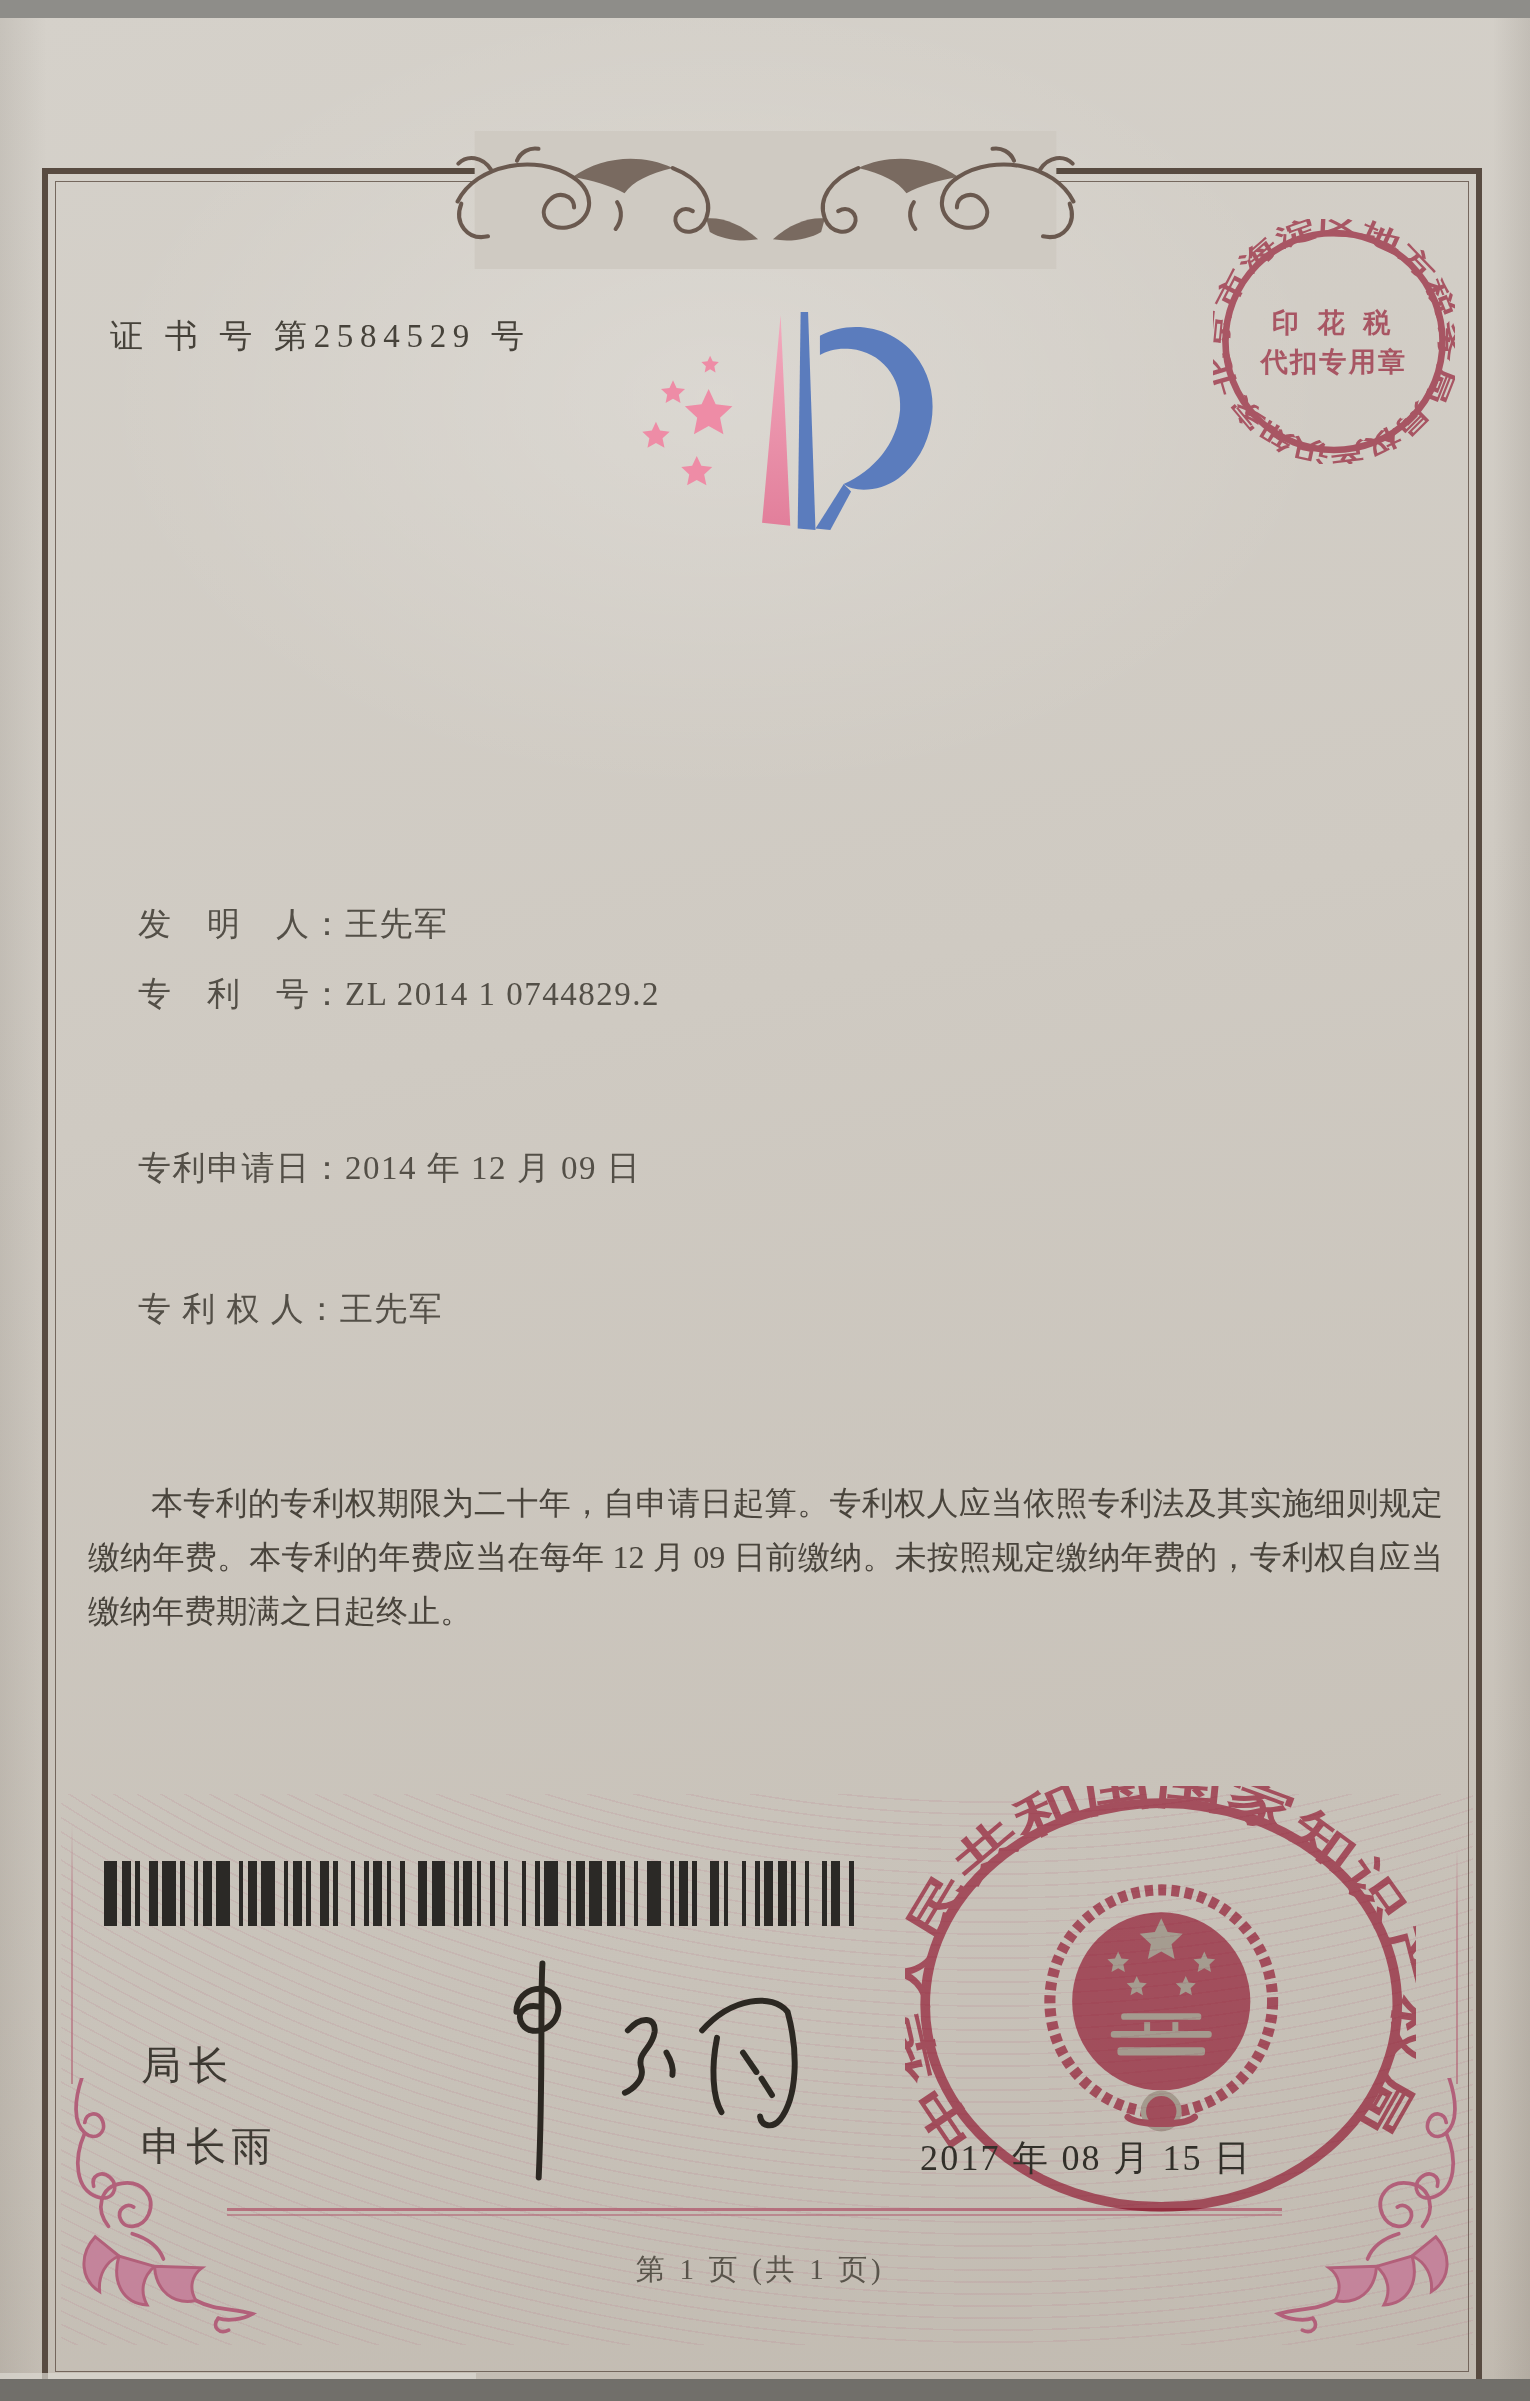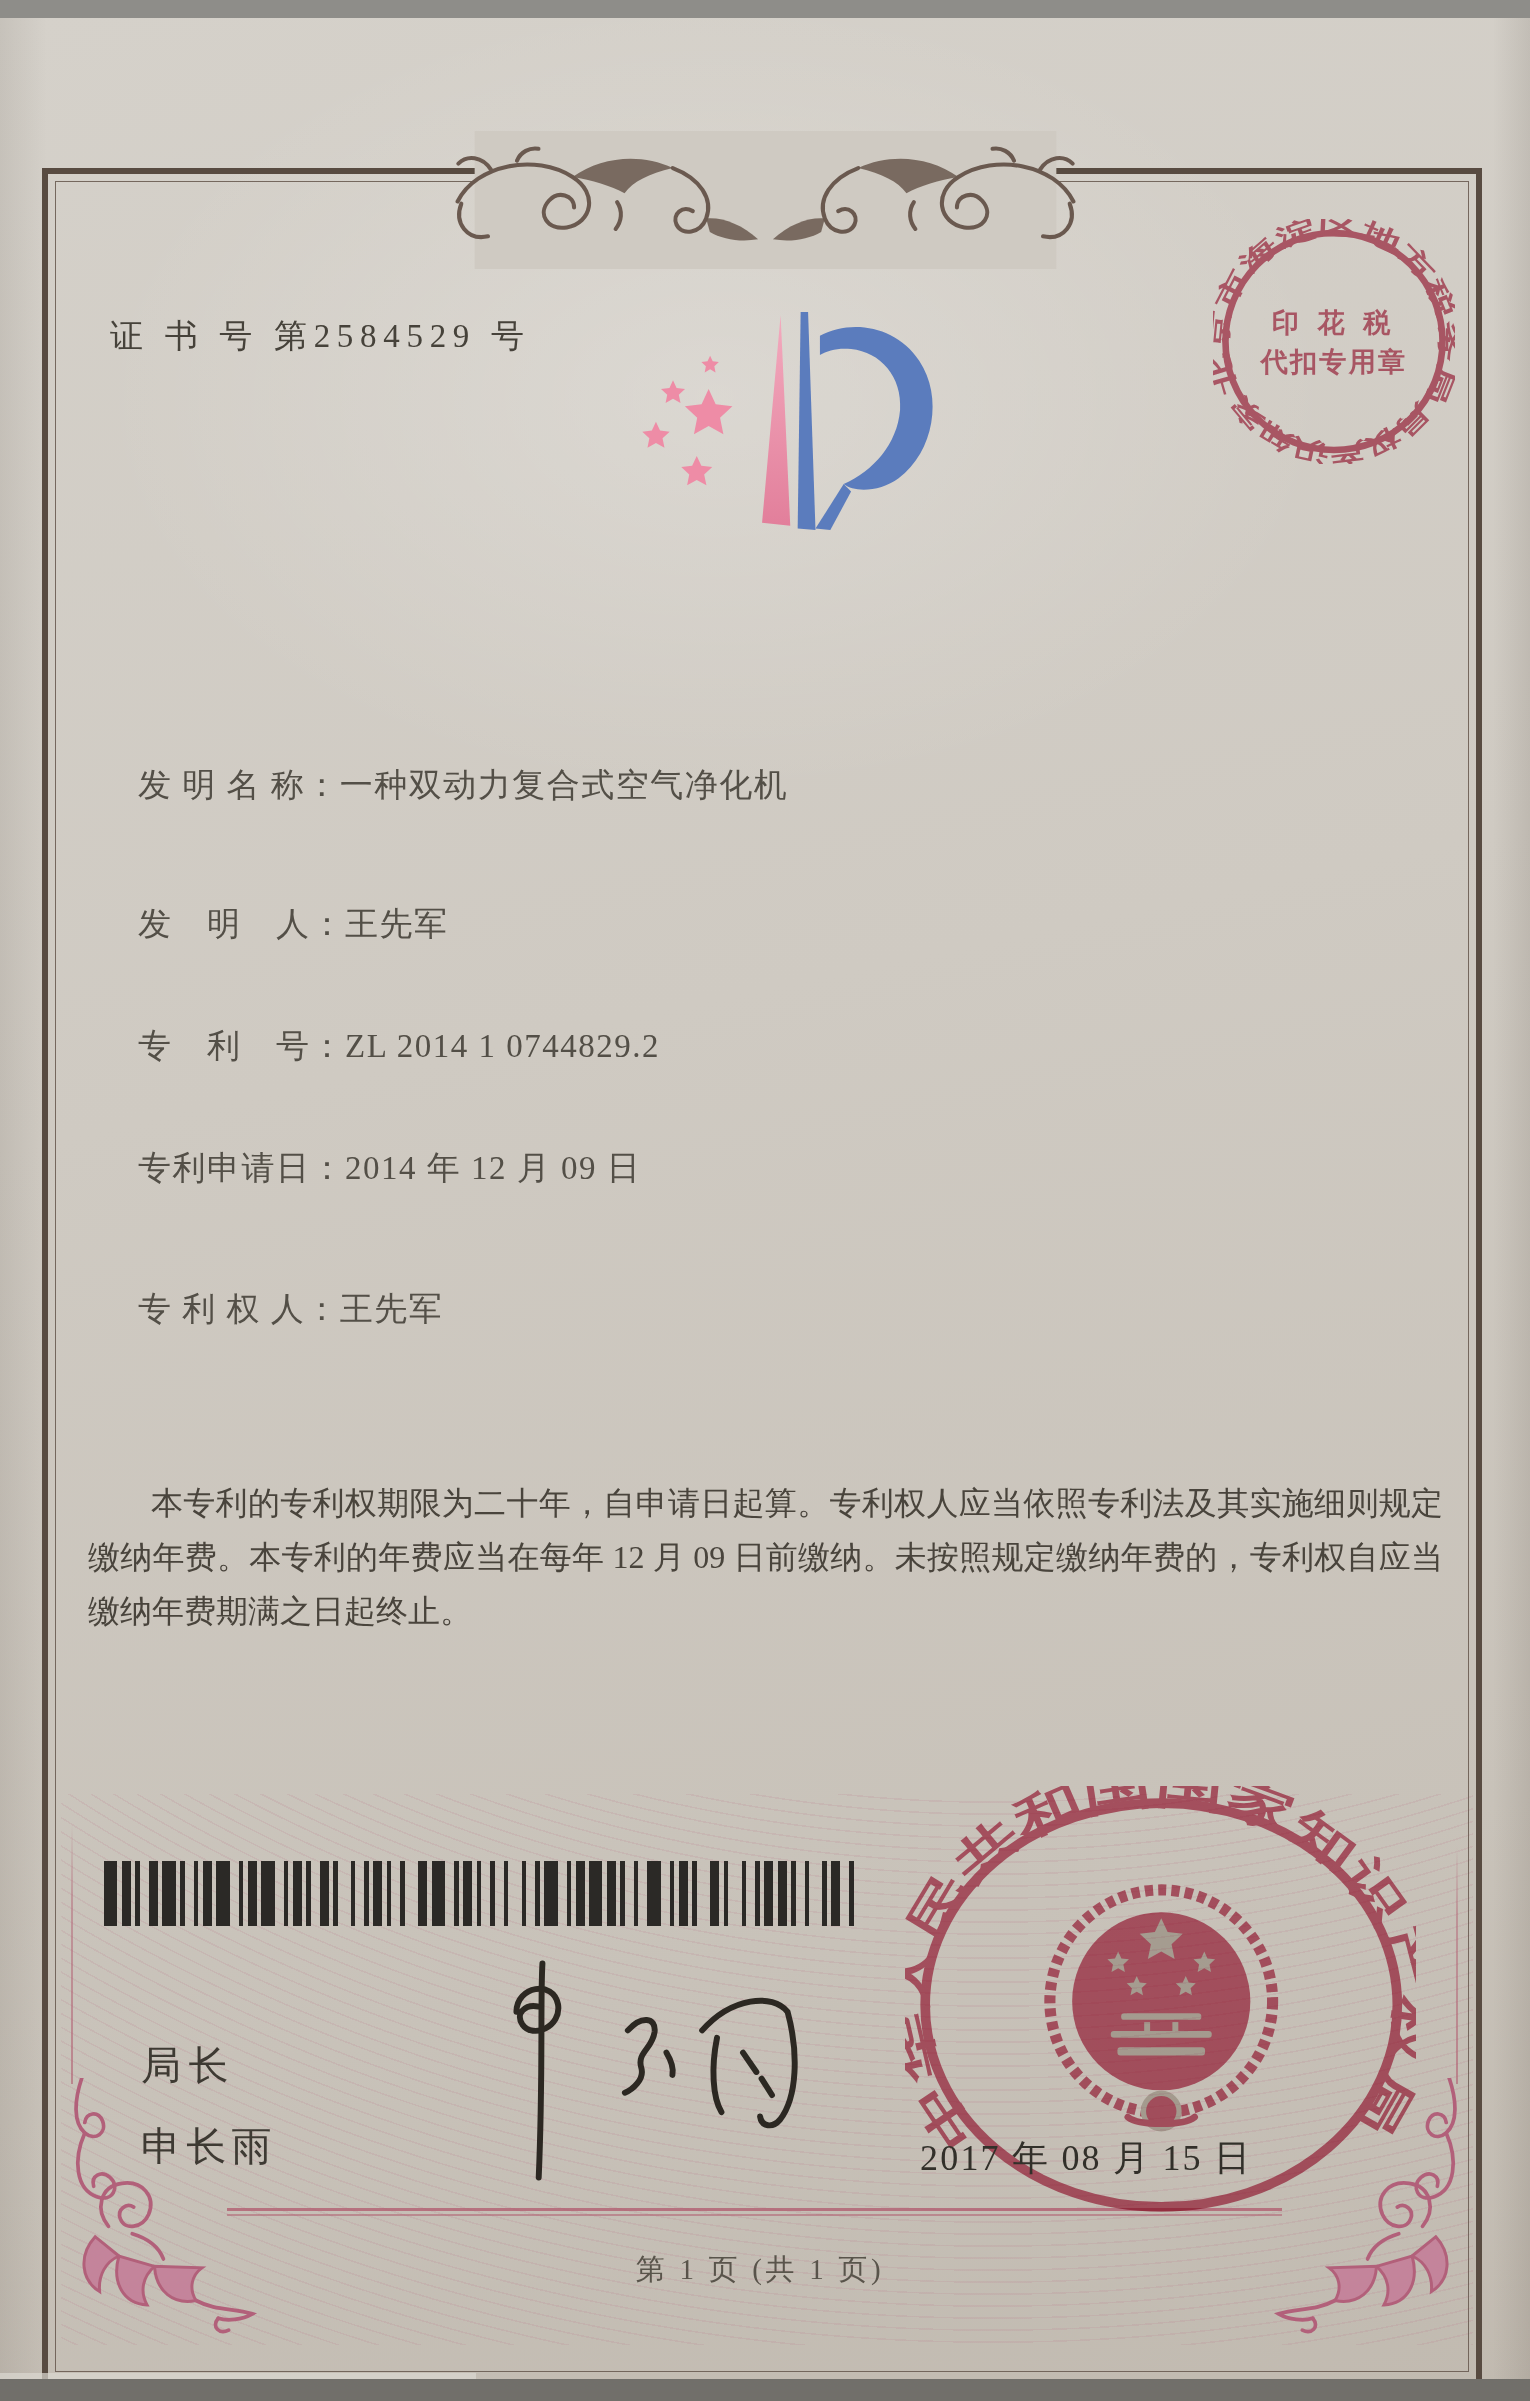--- a/index.html
+++ b/index.html
@@ -34,21 +34,21 @@
   .pink-line .l2{height:1.5px;margin-top:3px;background:rgba(177,92,112,.55);}
   .pink-side{position:absolute;width:2.2px;background:linear-gradient(rgba(177,92,112,0),rgba(177,92,112,.45) 30%,rgba(177,92,112,.6));}
   .pink-side.left{left:71px;top:1806px;height:260px;}
   .pink-side.right{left:1456px;top:1828px;height:238px;}
   
   .cert-no{position:absolute;left:110px;top:296px;font-size:33px;letter-spacing:6.7px;color:var(--ink-text,#46423a);}
   .logo{position:absolute;left:628px;top:288px;width:372px;height:256px;}
   .title{position:absolute;left:0;top:550px;width:100%;text-align:center;
     font-size:73px;font-weight:700;letter-spacing:39px;text-indent:39px;color:#3b372f;}
   .field{position:absolute;left:138px;font-size:33px;color:#534f47;letter-spacing:1.5px;white-space:nowrap;}
-  .f0{top:745px}.f1{top:884px}.f2{top:1006px}.f3{top:1128px}.f4{top:1269px}.f5{top:1391px}
+  .f0{top:745px}.f1{top:884px}.f2{top:954px}.f3{top:1128px}.f4{top:1269px}.f5{top:1391px}
   .body-text{position:absolute;left:88px;top:1458px;width:1355px;
     font-size:32px;line-height:54px;color:#49443c;text-align:justify;}
   .body-text p{margin:0;text-indent:63px;}
   .barcode{position:absolute;left:104px;top:1843px;height:65px;display:flex;align-items:stretch;}
   .barcode i{display:block;height:100%;}
   .director{position:absolute;left:141px;font-size:40px;color:#3e3a33;letter-spacing:7.4px;}
   .d1{top:2020px}.d2{top:2101px;letter-spacing:5.2px;}
   .signature{position:absolute;left:405px;top:1923px;width:416px;height:256px;}
   .seal{position:absolute;left:905px;top:1768px;width:511px;height:438px;mix-blend-mode:multiply;opacity:.92;}
   .seal-date{position:absolute;left:920px;top:2116px;font-size:36px;color:#32302a;letter-spacing:2.2px;white-space:nowrap;}
@@ -136,21 +136,20 @@
         </linearGradient>
       </defs>
       <g fill="var(--logo-blue,#5b7cbd)">
         <path d="M232,8 L228,300 L252,302 L242,8 Z"></path>
         <path d="M258,40 C300,18 360,26 392,74 C424,122 412,196 364,232 C340,250 305,252 290,240 C330,222 362,186 366,140 C369,96 340,62 300,58 C283,56 268,60 258,66 Z"></path>
         <path d="M290,240 L300,250 L272,302 L252,300 Z"></path>
       </g>
     </svg>
 
 
-    <div class="field f0"><span>发 明 名 称：</span><span>一种双动力复合式空气净化机</span></div>
     <div class="field f1"><span>发　明　人：</span><span>王先军</span></div>
     <div class="field f2"><span>专　利　号：</span><span>ZL 2014 1 0744829.2</span></div>
     <div class="field f3"><span>专利申请日：</span><span>2014 年 12 月 09 日</span></div>
     <div class="field f4"><span>专 利 权 人：</span><span>王先军</span></div>
 
     <div class="body-text">
       <p>本专利的专利权期限为二十年，自申请日起算。专利权人应当依照专利法及其实施细则规定缴纳年费。本专利的年费应当在每年 12 月 09 日前缴纳。未按照规定缴纳年费的，专利权自应当缴纳年费期满之日起终止。</p>
     </div>
 
     <div class="barcode" id="barcode">

